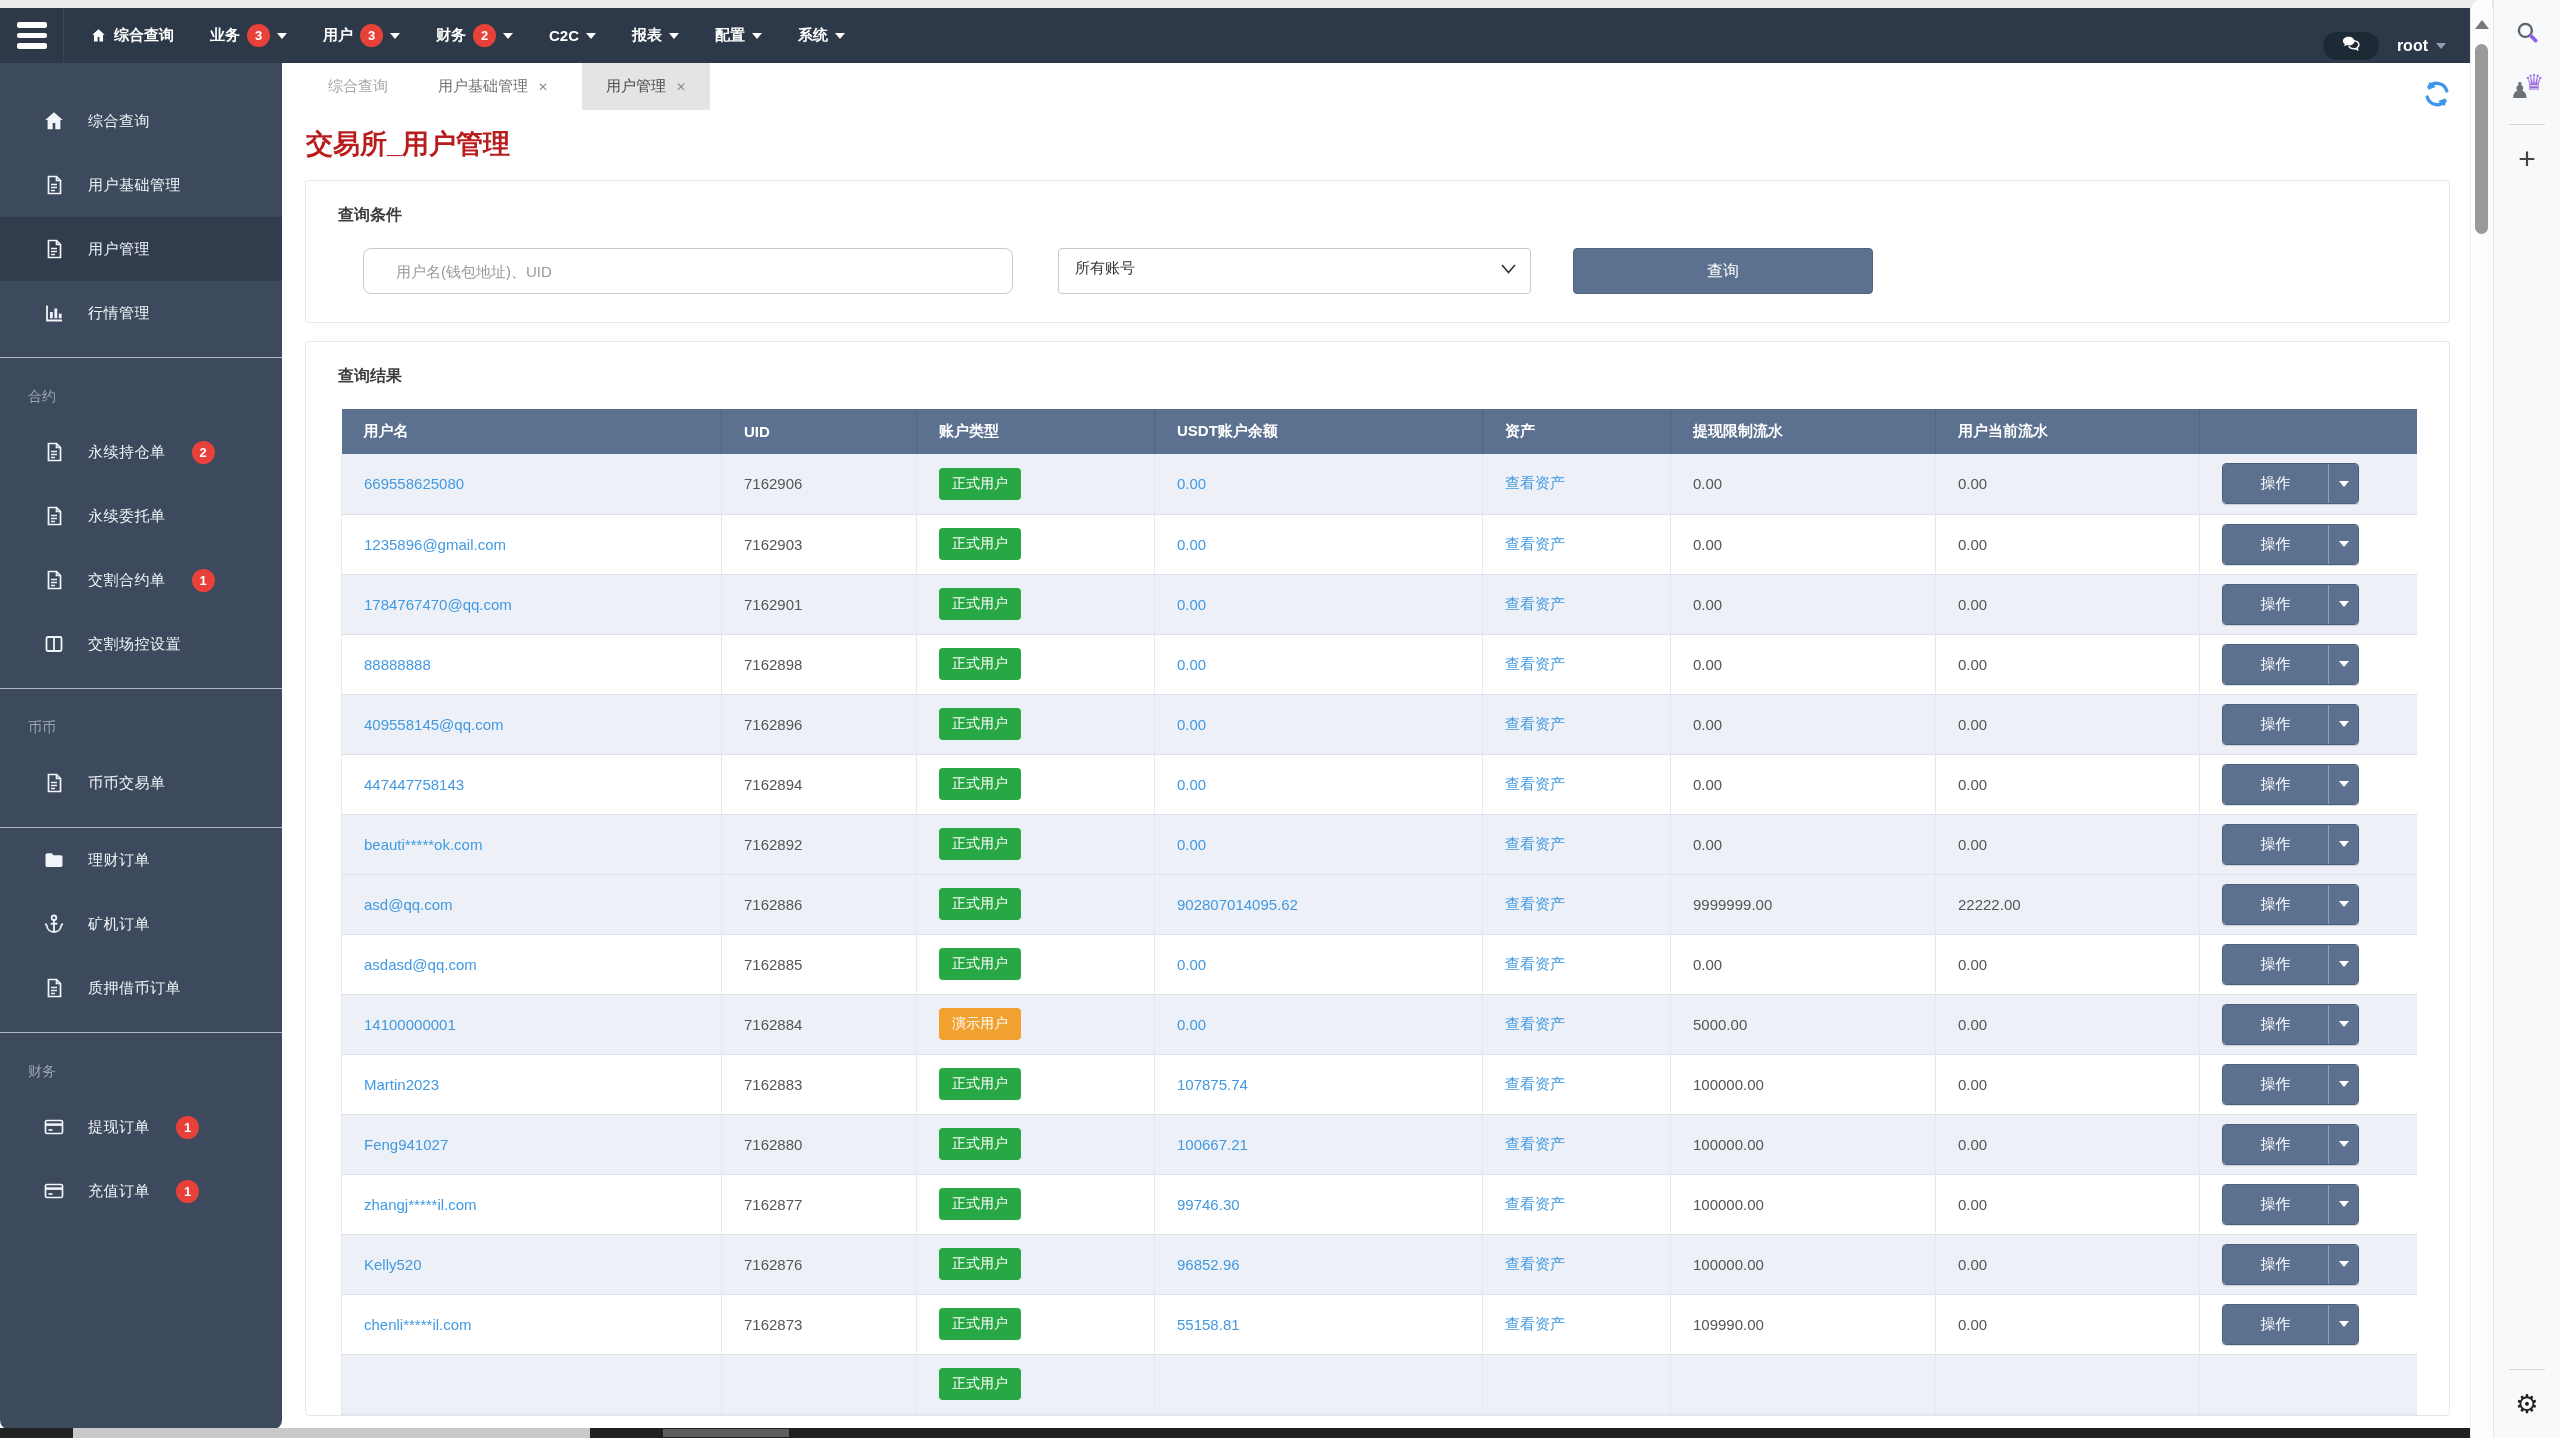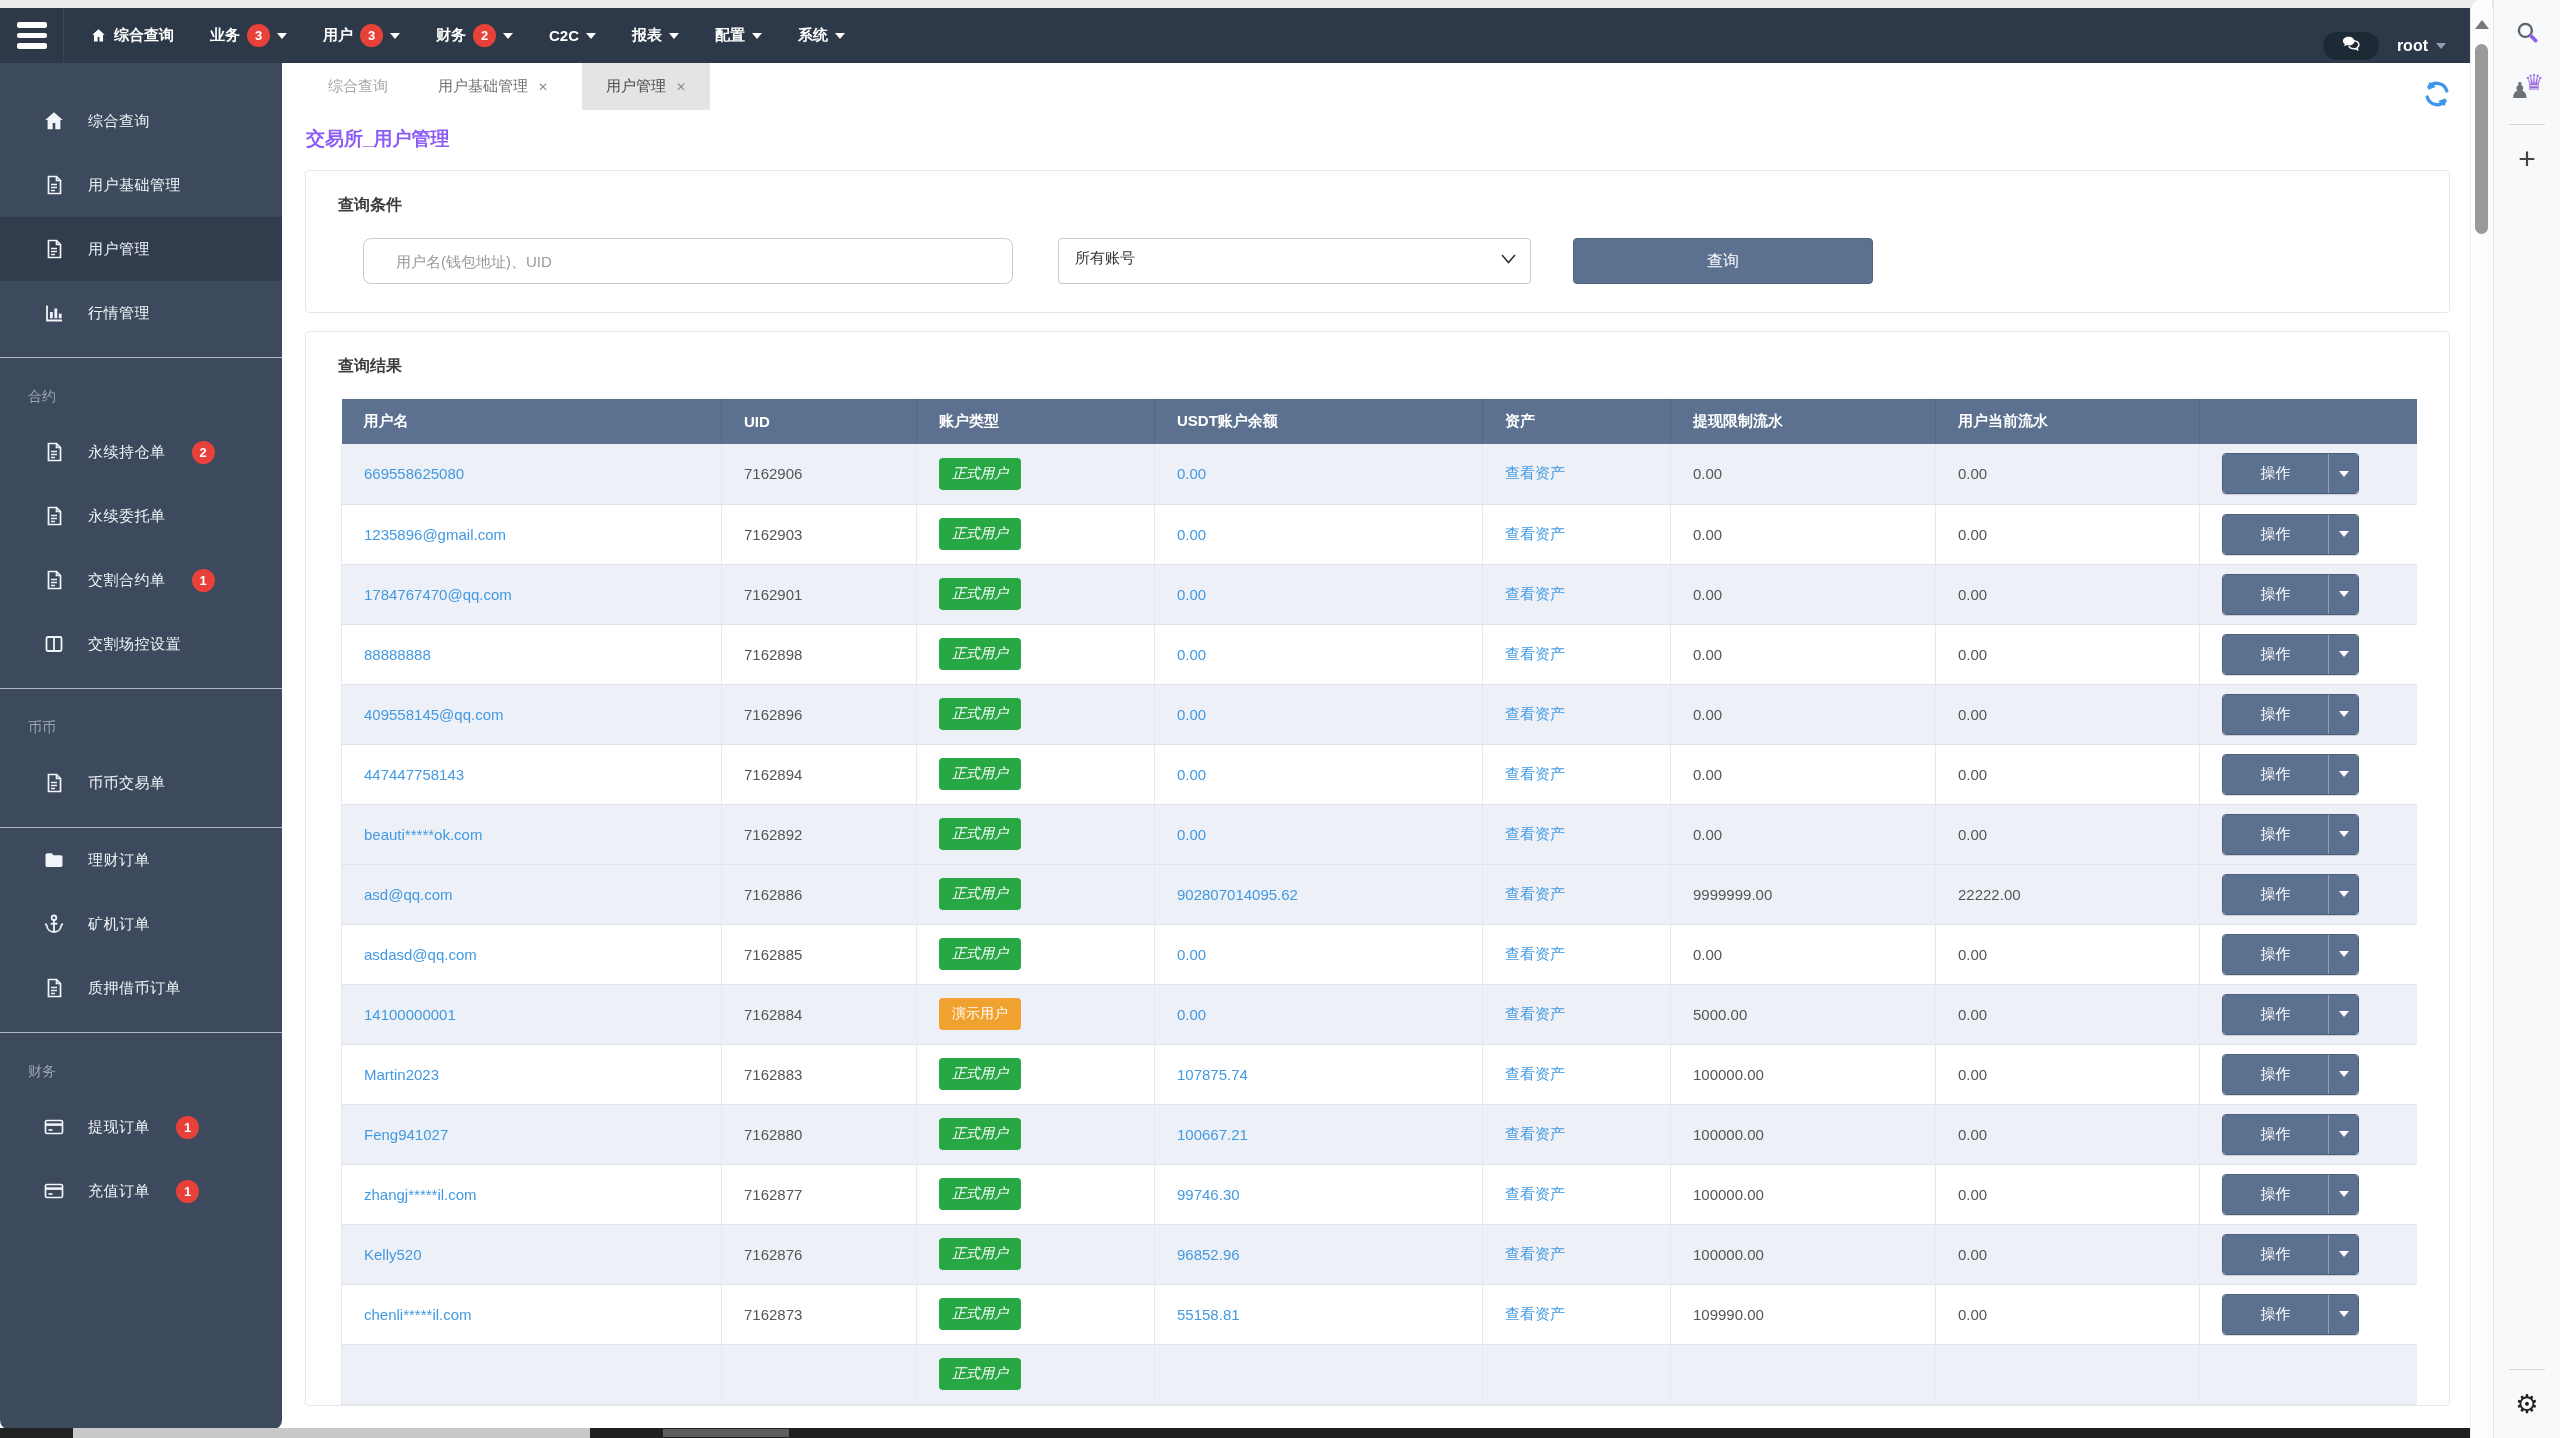--- a/index.html
+++ b/index.html
@@ -36,21 +36,21 @@
 
   
   .content { position:absolute; left:282px; top:63px; width:2188px; height:1375px; background:#fff; }
   .tabbar { height:47px; display:flex; align-items:stretch; padding-left:12px; }
   .tab { display:flex; align-items:center; margin-left:18px; padding:0 16px; font-size:15px; color:#6f7377; cursor:pointer; }
   .tab.muted { color:#a2a6aa; }
   .tab.active { background:#e4e4e4; color:#4a4e52; padding:0 24px; }
   .tab-x { margin-left:10px; font-size:12px; color:#8b8f93; font-weight:700; cursor:pointer; }
   .refresh { position:absolute; top:14px; right:14px; width:34px; height:34px; background:none; border:none; cursor:pointer; }
   .refresh svg { width:30px; height:30px; display:block; }
-  h1.page-title { margin:16px 0 0 24px; font-size:19px; font-weight:600; color:#8b5cf6; }
+  h1.page-title { margin:16px 0 0 24px; font-size:27px; font-weight:600; color:#b91c1c; }
 
   .panel { margin:18px 20px 0 23px; border:1px solid #e7e7e7; border-radius:4px; background:#fff; }
   .panel h2 { font-size:16px; font-weight:700; color:#3c3c3c; margin:24px 0 0 32px; }
   .form-row { display:flex; align-items:center; margin:22px 0 28px 57px; }
   .q-input { width:650px; height:46px; border:1px solid #c9c9c9; border-radius:8px; padding:0 32px; font-size:15px; color:#333; outline:none; font-family:inherit; }
   .q-input::placeholder { color:#9a9a9a; }
   .q-select { width:473px; height:46px; border:1px solid #c9c9c9; border-radius:4px; margin-left:45px; display:flex; align-items:center; justify-content:space-between; padding:0 14px 6px 16px; font-size:15px; color:#333; cursor:pointer; background:#fff; }
   .q-select svg { width:15px; height:10px; }
   .btn-primary { width:300px; height:46px; margin-left:42px; background:#5c7190; color:#fff; border:1px solid #51647f; border-radius:4px; font-size:16px; cursor:pointer; font-family:inherit; }
 
@@ -60,21 +60,21 @@
   table.results col.c4{width:328px} table.results col.c5{width:188px} table.results col.c6{width:265px}
   table.results col.c7{width:264px} table.results col.c8{width:217px}
   table.results th { background:#5c7190; color:#fff; height:45px; text-align:left; padding-left:22px; font-size:15px; font-weight:700; border-right:1px solid #52647f; }
   table.results th:last-child { border-right:none; }
   table.results td { height:60px; padding-left:22px; font-size:15px; color:#555; border-bottom:1px solid #dfe3e9; border-right:1px solid #e6eaef; vertical-align:middle; }
   table.results td:last-child { border-right:none; }
   table.results tbody { border-left:1px solid #e6eaef; }
   tr.alt td { background:#edf1f7; }
   a.lnk { color:#4299e1; text-decoration:none; cursor:pointer; }
   .badge { display:inline-block; padding:7px 13px; border-radius:4px; color:#fff; font-size:14px; }
-  .badge.green { background:#28a745;font-style:italic; }
+  .badge.green { background:#28a745; }
   .badge.orange { background:#f0a12f; }
   .split-btn { display:flex; width:137px; height:41px; border-radius:4px; overflow:hidden; border:1px solid #4d607b; box-shadow:0 1px 1px rgba(0,0,0,.15); cursor:pointer; }
   .split-main { flex:1; background:#5c7190; color:#fff; display:flex; align-items:center; justify-content:center; font-size:15px; }
   .split-caret { width:30px; background:#5c7190; border-left:1px solid rgba(255,255,255,.35); display:flex; align-items:center; justify-content:center; }
   .split-caret .tri { border-top-width:6px; }
 
   
   .vscroll { position:absolute; left:2470px; top:0; width:22px; height:1438px; background:#fdfdfd; border-left:1px solid #ececec; border-radius:10px 0 0 0; }
   .vs-up { position:absolute; left:4px; top:20px; width:0; height:0; border-left:7px solid transparent; border-right:7px solid transparent; border-bottom:9px solid #777; }
   .vs-thumb { position:absolute; left:4px; top:44px; width:13px; height:190px; background:#9a9a9a; border-radius:7px; }

